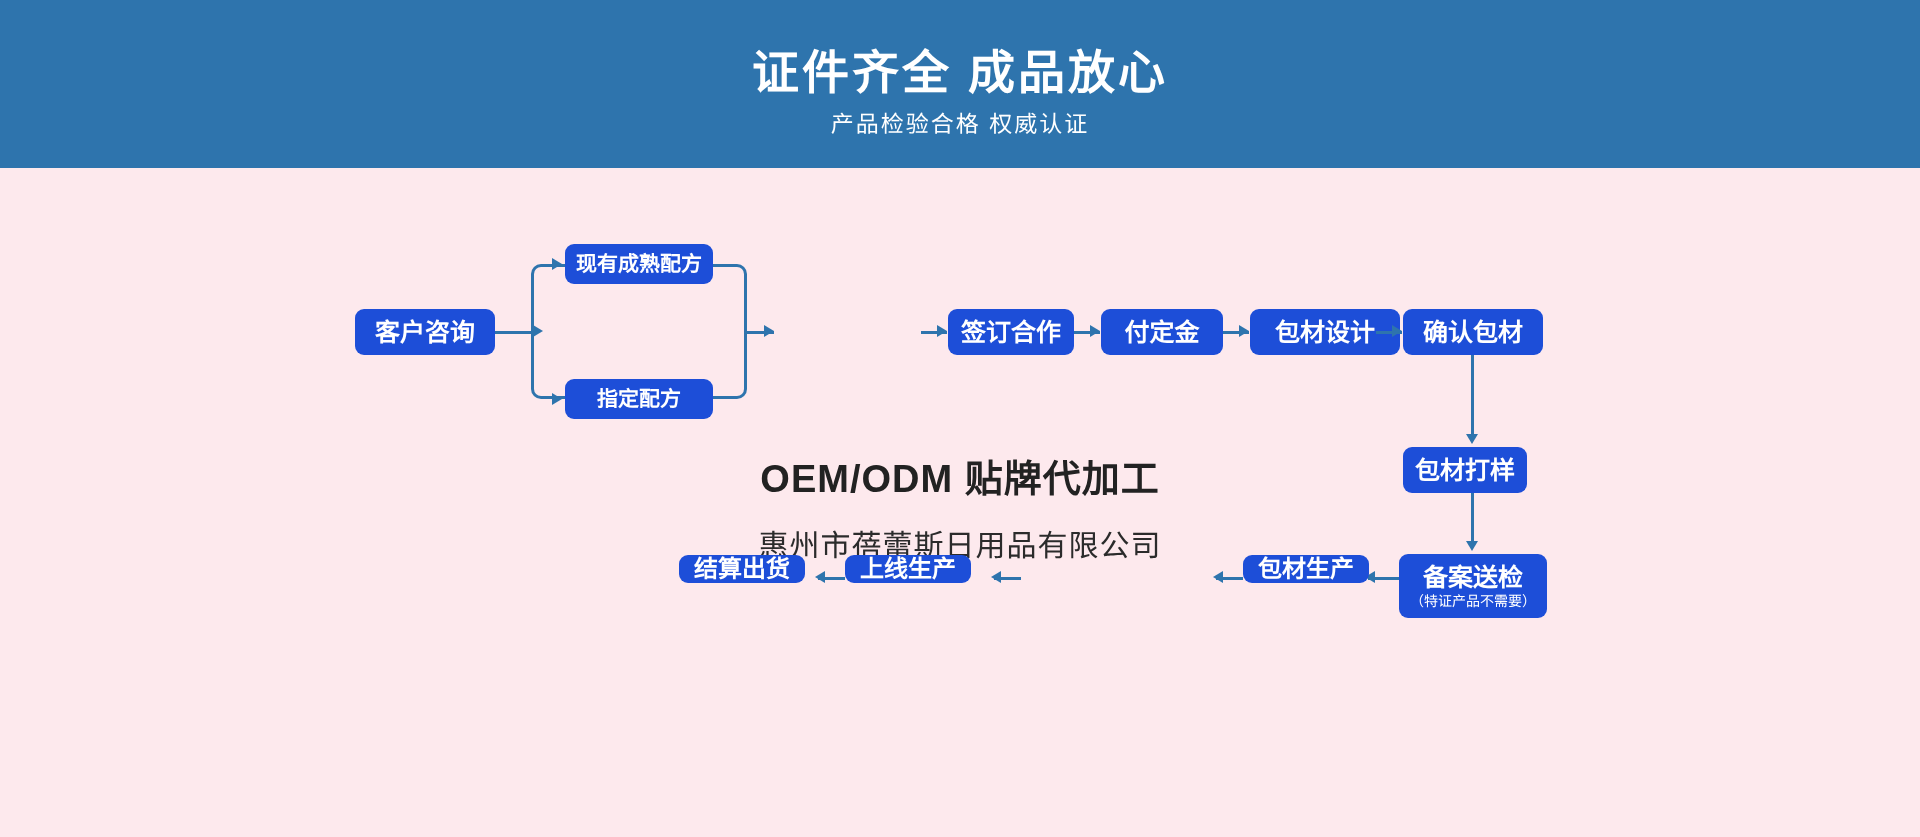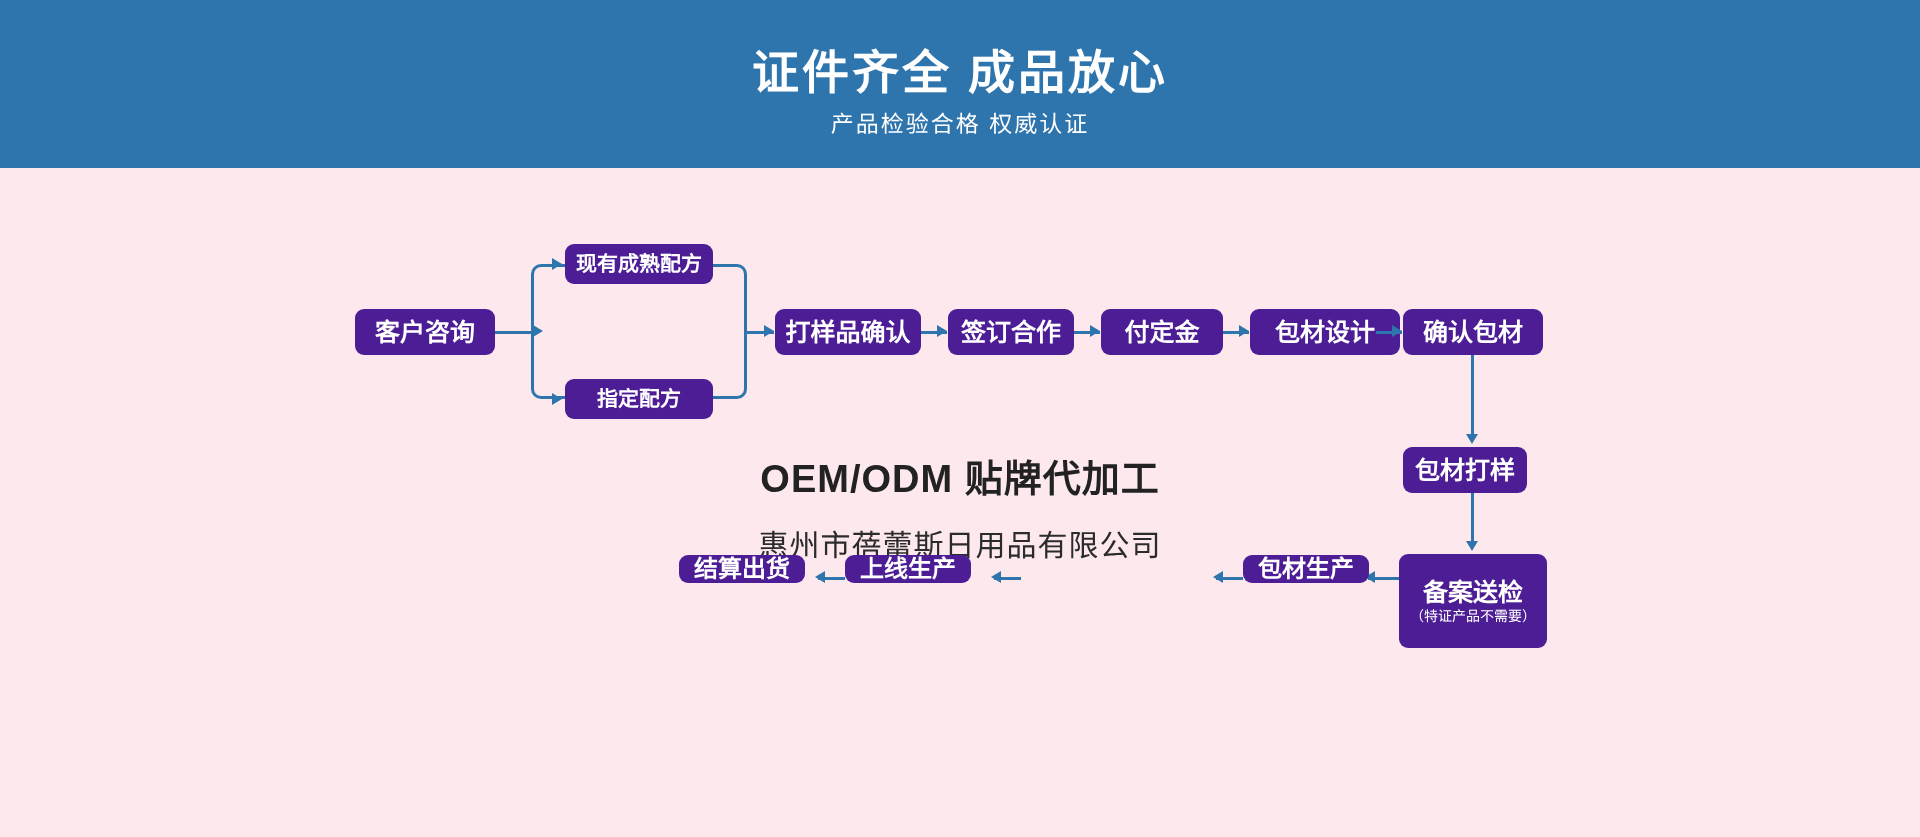--- a/index.html
+++ b/index.html
@@ -61,21 +61,21 @@
     position: absolute;
     left: 0;
     top: 168px;
     width: 1920px;
     height: 669px;
   }
 
   
   .node {
     position: absolute;
-    background: #4c1d95;
+    background: #1d4ed8;
     color: #ffffff;
     border-radius: 9px;
     display: flex;
     flex-direction: column;
     align-items: center;
     justify-content: center;
     box-sizing: border-box;
     text-align: center;
     font-weight: bold;
     white-space: nowrap;
@@ -90,21 +90,21 @@
     font-size: 14px;
     font-weight: normal;
     margin-top: 4px;
     white-space: nowrap;
   }
 
   
   .node.sz-main   { font-size: 25px; height: 46px; }
   .node.sz-branch { font-size: 21px; height: 40px; }
   .node.sz-bottom { font-size: 24px; height: 28px; }
-  .node.sz-tall   { font-size: 25px; height: 94px; align-items: center; }
+  .node.sz-tall   { font-size: 25px; height: 64px; align-items: center; }
 
   
   .conn {
     position: absolute;
     background: #2e74ad;
   }
   .conn.h { height: 3px; }
   .conn.v { width: 3px; }
 
   .arrow {
@@ -199,23 +199,20 @@
     <div class="node sz-branch" style="left:565px; top:211px; width:148px;">
       <span class="node-label">指定配方</span>
     </div>
 
     <div class="elbow" style="left:713px; top:96px; width:34px; height:135px;
          border-left:none; border-top-right-radius:10px; border-bottom-right-radius:10px;"></div>
 
     <div class="conn h" style="left:744px; top:163px; width:30px;"></div>
     <div class="arrow right" style="left:764px; top:157px;"></div>
 
-    <div class="node sz-main" style="left:775px; top:141px; width:146px;">
-      <span class="node-label">打样品确认</span>
-    </div>
 
     <div class="conn h" style="left:921px; top:163px; width:26px;"></div>
     <div class="arrow right" style="left:937px; top:157px;"></div>
 
     <div class="node sz-main" style="left:948px; top:141px; width:126px;">
       <span class="node-label">签订合作</span>
     </div>
 
     <div class="conn h" style="left:1074px; top:163px; width:26px;"></div>
     <div class="arrow right" style="left:1090px; top:157px;"></div>

